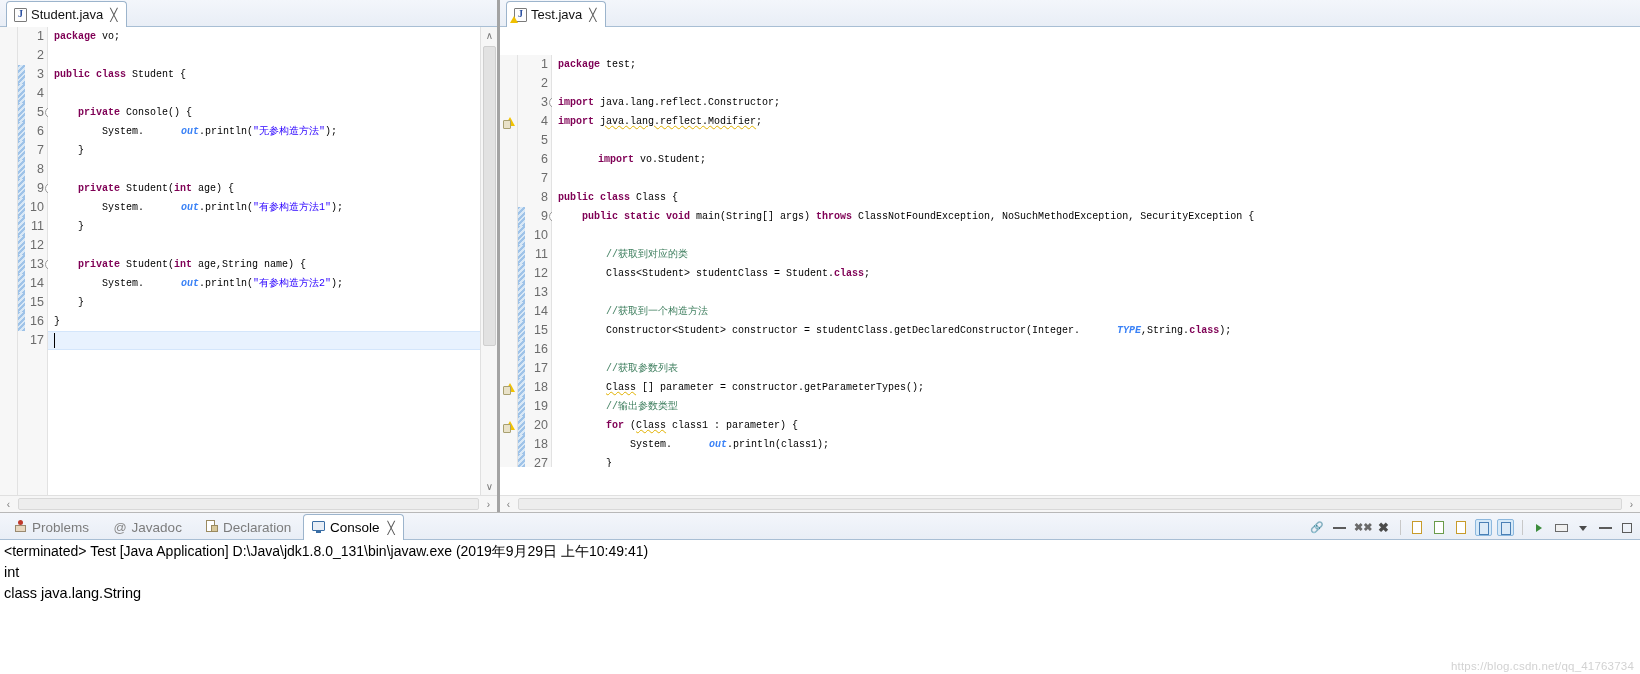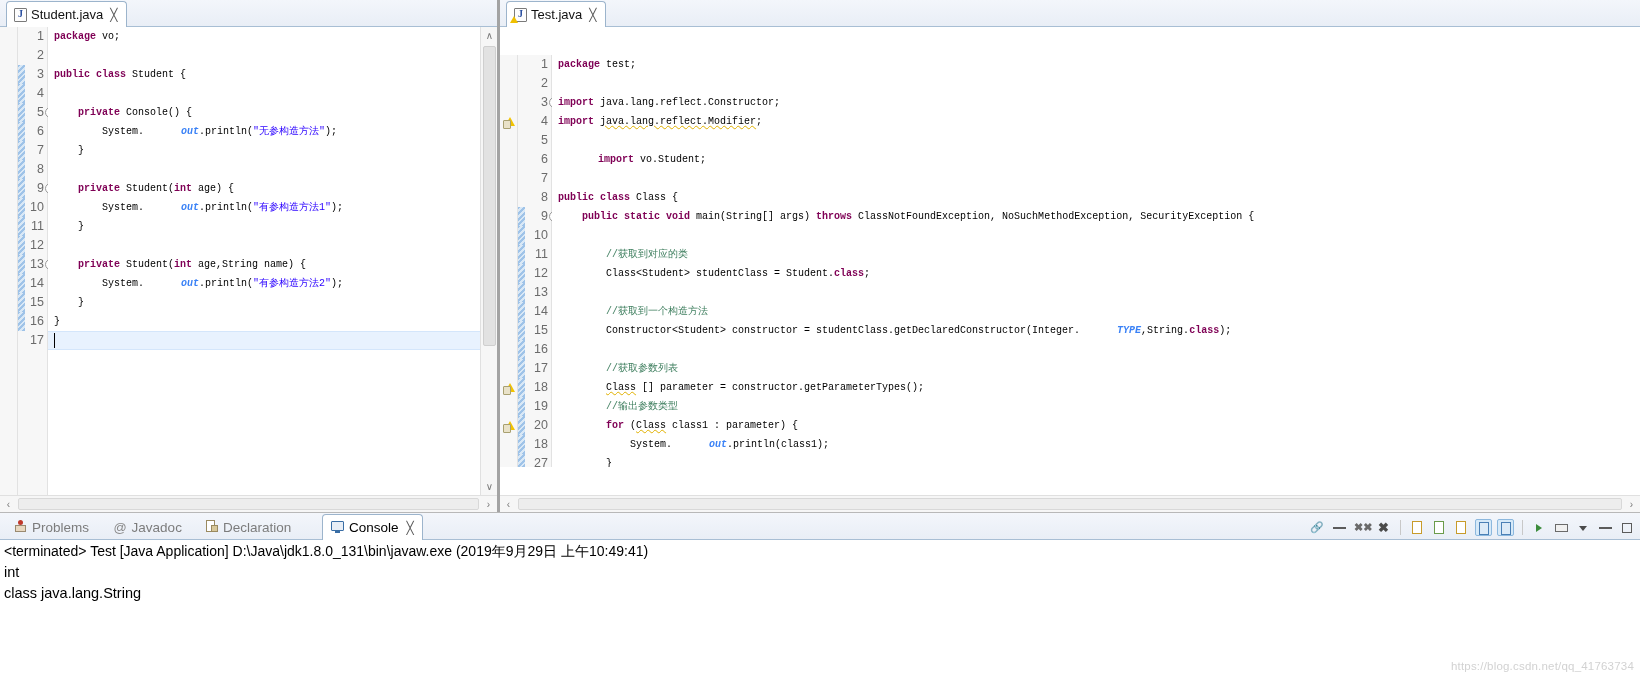--- a/index.html
+++ b/index.html
@@ -436,21 +436,21 @@
           <span>Problems</span>
         </div>
         <div class="bvtab" style="left: 105.6px;">
           <span><span style="display:inline-block;width:13px;height:13px;color:#8a8a8a;font-size:13px;line-height:13px;text-align:center;">@</span></span>
           <span>Javadoc</span>
         </div>
         <div class="bvtab" style="left: 197px;">
           <span><span style="display:inline-block;width:13px;height:13px;position:relative;"><span style="position:absolute;left:1px;top:0;width:9px;height:12px;background:#fff;border:1px solid #9a8a60"></span><span style="position:absolute;left:6px;top:5px;width:7px;height:7px;background:#d8c89a;border:1px solid #9a8a60"></span></span></span>
           <span>Declaration</span>
         </div>
-        <div class="bvtab active" style="left: 322px;">
+        <div class="bvtab active" style="left: 303px;">
           <span><span style="display:inline-block;width:13px;height:13px;position:relative;"><span style="position:absolute;left:0;top:1px;width:13px;height:10px;background:#e8eef6;border:1.5px solid #3a6ea5;border-radius:1px"></span><span style="position:absolute;left:4px;top:11px;width:5px;height:2px;background:#3a6ea5"></span></span></span>
           <span>Console</span>
           <span class="x">╳</span>
         </div>
       </div>
     <div class="console-body">
       <div class="cons-head">&lt;terminated&gt; Test [Java Application] D:\Java\jdk1.8.0_131\bin\javaw.exe (2019年9月29日 上午10:49:41)</div>
       <div class="cons-line">int</div>
       <div class="cons-line">class java.lang.String</div>
       <div class="watermark">https://blog.csdn.net/qq_41763734</div>

